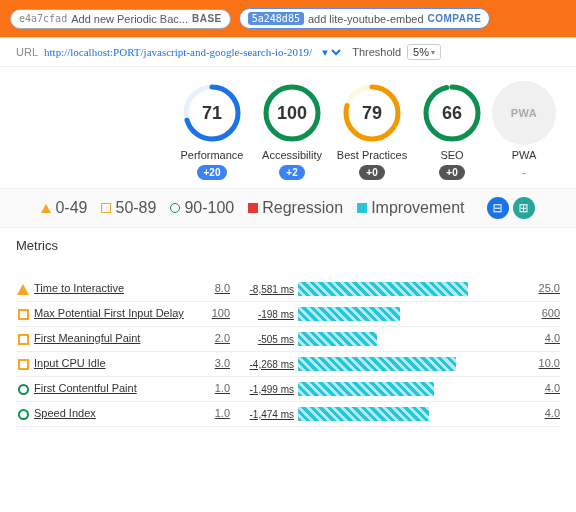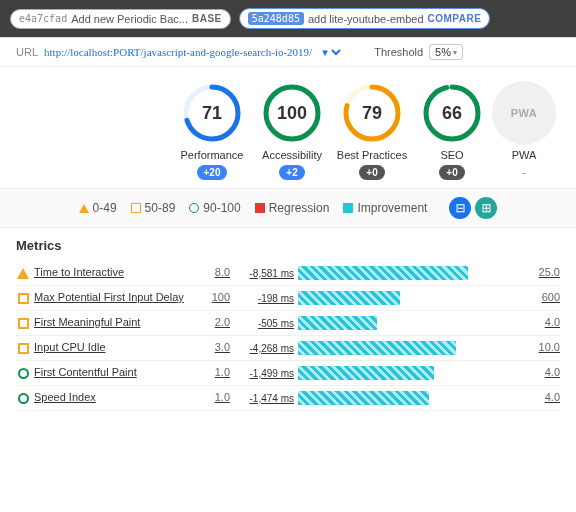--- a/index.html
+++ b/index.html
@@ -9,21 +9,21 @@
       width: 576px;
       font-size: 12px;
       color: #333;
     }
 
     
     .top-bar {
       display: flex;
       align-items: center;
       padding: 8px 10px;
-      background: #404040;
+      background: #f97316;
       border-bottom: 1px solid #ddd;
       gap: 8px;
     }
     .commit-badge {
       display: flex;
       align-items: center;
       gap: 4px;
       padding: 3px 8px;
       border-radius: 12px;
       border: 1px solid #ccc;
@@ -55,21 +55,21 @@
       display: flex;
       align-items: center;
       padding: 6px 16px;
       background: #fff;
       border-bottom: 1px solid #eee;
       font-size: 11px;
       gap: 6px;
     }
     .url-label { color: #888; }
     .url-value { color: #1a73e8; font-size: 11px; font-family: Liberation Serif, serif; }
-    .threshold-label { color: #555; margin-left: 24px; }
+    .threshold-label { color: #555; margin-left: 2px; }
     .threshold-value {
       border: 1px solid #ccc;
       border-radius: 3px;
       padding: 1px 5px;
       font-size: 11px;
       display: flex;
       align-items: center;
       gap: 2px;
       cursor: pointer;
       background: #fff;
@@ -155,21 +155,21 @@
       gap: 14px;
       border-top: 1px solid #eee;
       border-bottom: 1px solid #eee;
       background: #fafafa;
       flex-wrap: wrap;
     }
     .legend-item {
       display: flex;
       align-items: center;
       gap: 4px;
-      font-size: 12px;
+      font-size: 16px;
       color: #555;
     }
     .legend-icon-triangle {
       width: 0;
       height: 0;
       border-left: 5px solid transparent;
       border-right: 5px solid transparent;
       border-bottom: 9px solid #f5a623;
     }
     .legend-icon-square {
@@ -213,23 +213,23 @@
     .btn-collapse { background: #1a73e8; color: #fff; }
     .btn-expand { background: #26a69a; color: #fff; }
 
     
     .metrics-section {
       padding: 10px 16px 8px;
       background: #fff;
     }
     .metrics-title {
       font-size: 13px;
-      font-weight: 700;
+      font-weight: 400;
       color: #333;
-      margin-bottom: 8px;
+      margin-bottom: 24px;
     }
     .metric-row {
       display: flex;
       align-items: flex-start;
       padding: 5px 0;
       border-bottom: 1px solid #f0f0f0;
       gap: 4px;
       text-decoration: underline;
     }
     .metric-icon {

